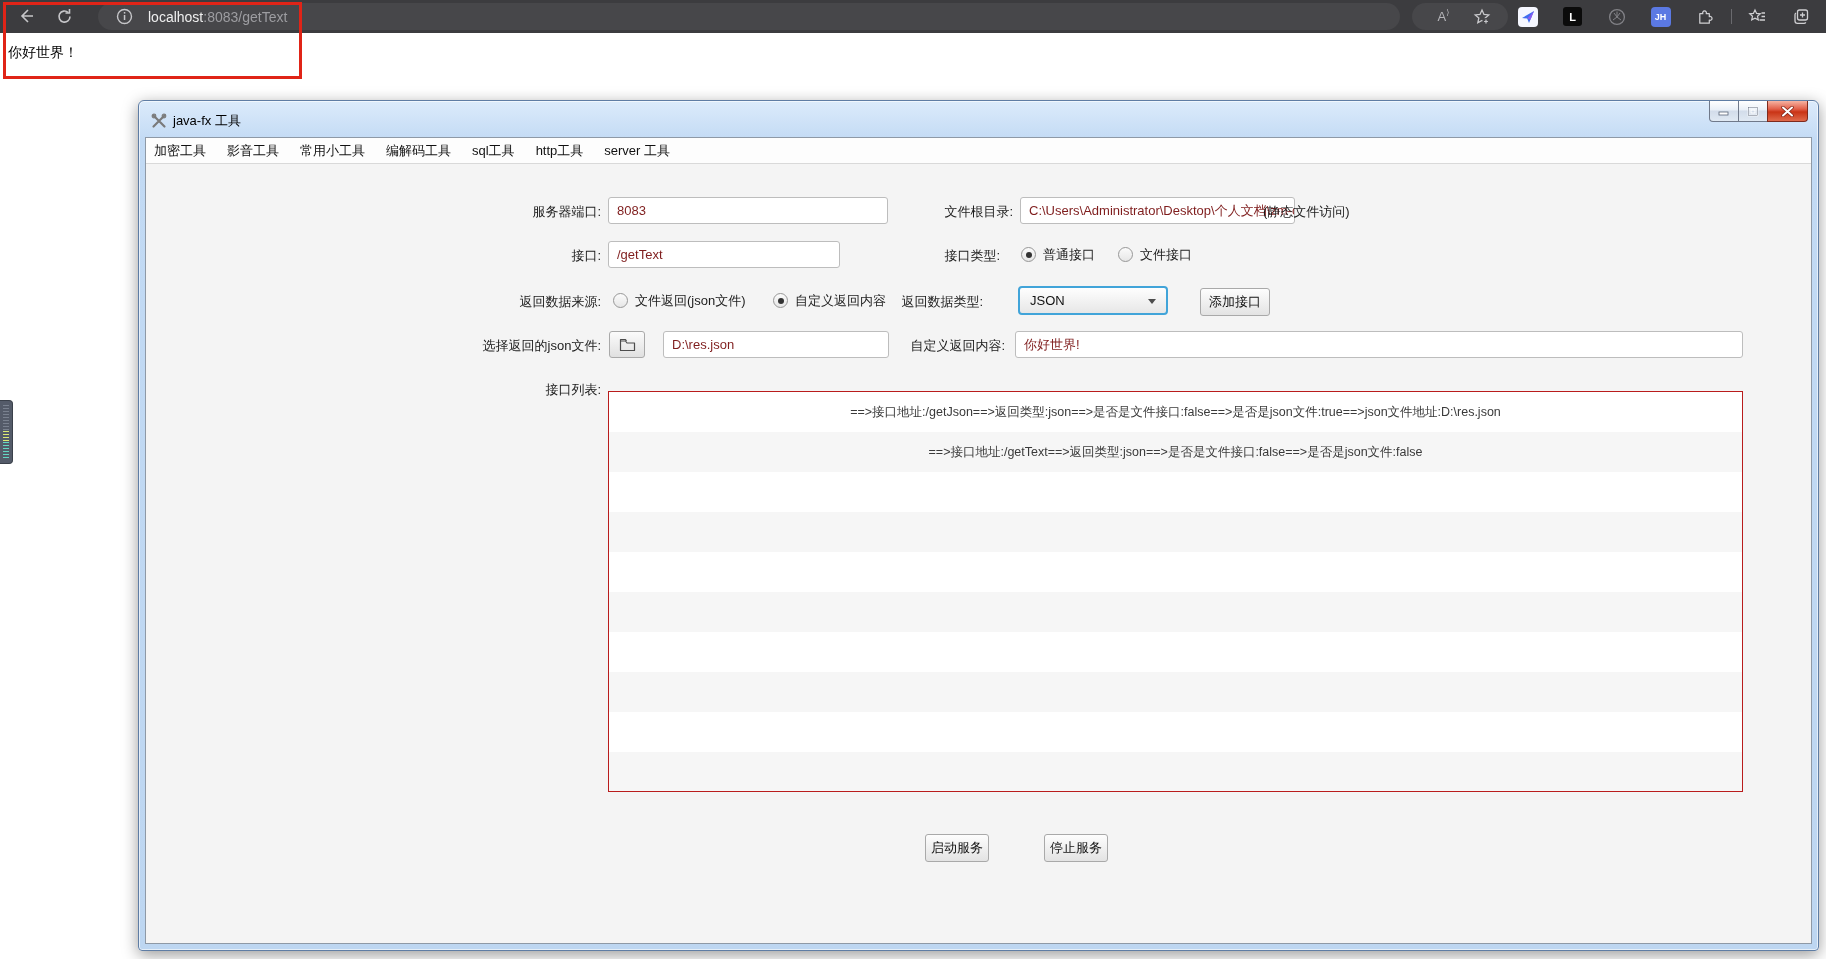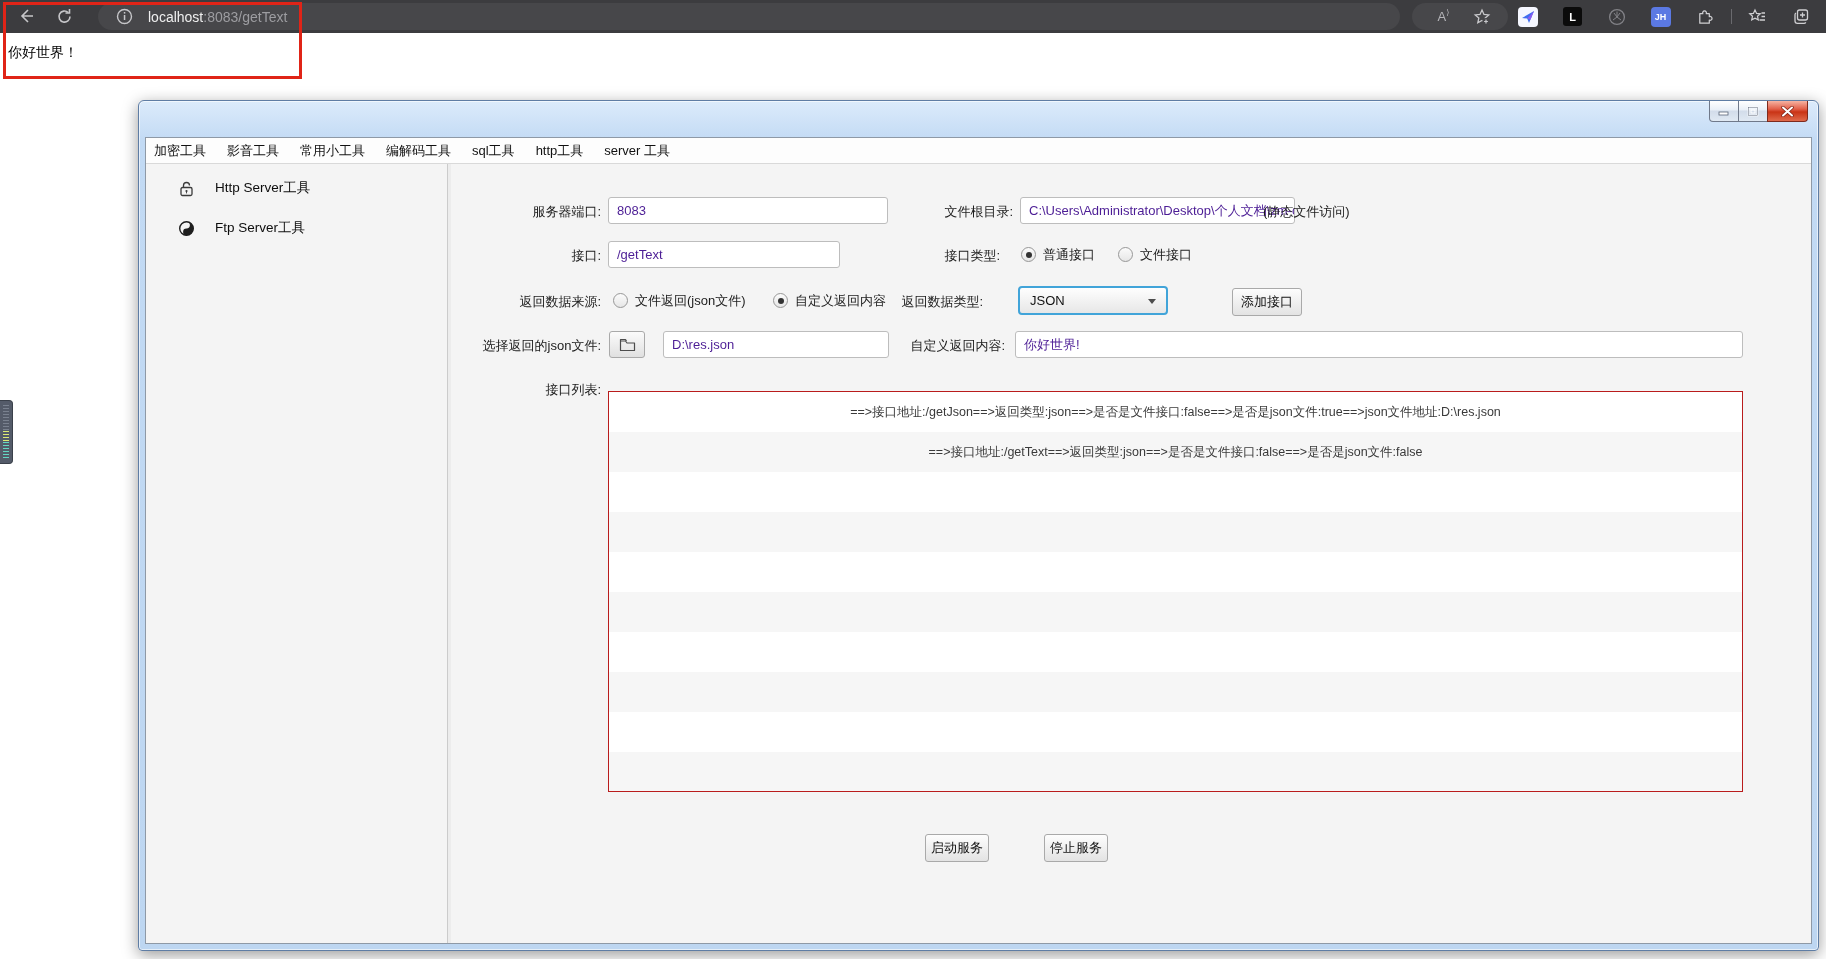--- a/index.html
+++ b/index.html
@@ -58,21 +58,21 @@
   .win-body { position:absolute; left:0; right:0; top:26px; bottom:0; }
   .sidebar { position:absolute; left:0; top:0; bottom:0; width:302px;
              border-right:1px solid #cbcbcb; box-shadow:3px 0 0 #ececec; padding-top:8px; }
   .side-item { display:flex; align-items:center; height:32px; padding-left:32px; margin-bottom:8px; }
   .side-item .ic { width:17px; height:17px; margin-right:20px; }
   .side-item .lbl { font-size:13.5px; color:#0d0d0d; }
 
   .main { position:absolute; left:306px; right:0; top:0; bottom:0; font-size:13px; color:#1c1c1c; }
   .flabel { position:absolute; text-align:right; white-space:nowrap; }
   .tf { position:absolute; height:27px; background:#fff; border:1px solid #bdbdbd; border-radius:3px;
-        font-size:13px; color:#4c1d95; padding:0 8px; font-family:inherit; }
+        font-size:13px; color:#7f1d1d; padding:0 8px; font-family:inherit; }
   .radio-opt { position:absolute; display:flex; align-items:center; height:27px; }
   .radio-dot { width:15px; height:15px; border-radius:50%; border:1px solid #979797;
                background:linear-gradient(#fbfbfb,#e6e6e6); margin-right:7px; position:relative; }
   .radio-opt.checked .radio-dot::after { content:""; position:absolute; left:3.5px; top:3.5px;
                width:6px; height:6px; border-radius:50%; background:#323232; }
   .combo { position:absolute; height:29px; border:2px solid #41a4d9; border-radius:4px;
            background:linear-gradient(#fefefe,#e7e7e7); display:flex; align-items:center;
            padding:0 10px; font-size:13px; color:#111; }
   .combo .arrow { position:absolute; right:10px; top:11px; width:0; height:0;
            border-left:4.5px solid transparent; border-right:4.5px solid transparent; border-top:5px solid #4d4d4d; }
@@ -173,20 +173,28 @@
 <div class="annotation-box"></div>
 
 <div class="dock-widget">
   <div class="seg seg-gray"></div>
   <div class="seg seg-yellow"></div>
   <div class="seg seg-teal"></div>
 </div>
 
 <div class="fx-window">
 
+  <div class="titlebar">
+    <svg class="title-icon" viewBox="0 0 16 16">
+      <path d="M2.5 2.5 L13.5 13.5 M13.5 2.5 L2.5 13.5" stroke="#7a7a7a" stroke-width="2.2" stroke-linecap="round"></path>
+      <circle cx="3" cy="3" r="1.8" fill="none" stroke="#7a7a7a" stroke-width="1.2"></circle>
+      <circle cx="13" cy="3" r="1.8" fill="none" stroke="#7a7a7a" stroke-width="1.2"></circle>
+    </svg>
+    <span>java-fx 工具</span>
+  </div>
 
   <div class="win-controls">
     <div class="win-btn">
       <svg width="12" height="10" viewBox="0 0 12 10">
           <rect x="1" y="6" width="9" height="3" fill="#fff" stroke="#5a6578" stroke-width="0.8"></rect>
         </svg>
     </div>
     <div class="win-btn">
       <svg width="12" height="11" viewBox="0 0 12 11">
           <rect x="1.5" y="1.5" width="9" height="8" fill="none" stroke="#fff" stroke-width="1.6"></rect>
@@ -209,38 +217,20 @@
       <span class="menu-item">影音工具</span>
       <span class="menu-item">常用小工具</span>
       <span class="menu-item">编解码工具</span>
       <span class="menu-item">sql工具</span>
       <span class="menu-item">http工具</span>
       <span class="menu-item">server 工具</span>
     </div>
 
     <div class="win-body">
 
-      <div class="sidebar">
-        <div class="side-item">
-          <svg class="ic" viewBox="0 0 17 17">
-            <rect x="3" y="7.5" width="11" height="8" rx="1.5" fill="none" stroke="#3a3a3a" stroke-width="1.3"></rect>
-            <path d="M5.5 7.5 V5.5 a3 3 0 0 1 6 0" fill="none" stroke="#3a3a3a" stroke-width="1.3"></path>
-            <circle cx="8.5" cy="11" r="1.1" fill="#3a3a3a"></circle>
-              <rect x="8.1" y="11" width="0.9" height="2.4" fill="#3a3a3a"></rect>
-          </svg>
-          <span class="lbl">Http Server工具</span>
-        </div>
-        <div class="side-item">
-          <svg class="ic" viewBox="0 0 17 17">
-            <circle cx="8.5" cy="8.5" r="6.8" fill="none" stroke="#1e1e1e" stroke-width="1.4"></circle>
-            <path d="M8.5 1.7 a6.8 6.8 0 0 1 0 13.6 a3.4 3.4 0 0 1 0 -6.8 a3.4 3.4 0 0 0 0 -6.8" fill="#1e1e1e"></path>
-          </svg>
-          <span class="lbl">Ftp Server工具</span>
-        </div>
-      </div>
 
       <div class="main">
 
         <div class="flabel" style="left:0;top:39px;width:149px">服务器端口:</div>
         <div class="tf" style="left:156px;top:33px;width:280px;line-height:25px">8083</div>
         <div class="flabel" style="left:380px;top:39px;width:181px">文件根目录:</div>
         <div class="tf" style="left:568px;top:33px;width:275px;line-height:25px;overflow:hidden;white-space:nowrap">C:\Users\Administrator\Desktop\个人文档\zm-c</div>
         <div class="flabel" style="left:811px;top:39px;width:200px;text-align:left">(静态文件访问)</div>
 
         <div class="flabel" style="left:0;top:83px;width:149px">接口:</div>
@@ -262,21 +252,21 @@
         </div>
         <div class="radio-opt checked" style="left:321px;top:123px">
           <span class="radio-dot"></span>
           <span>自定义返回内容</span>
         </div>
         <div class="flabel" style="left:380px;top:129px;width:151px">返回数据类型:</div>
         <div class="combo" style="left:566px;top:122px;width:150px">
           <span>JSON</span>
           <span class="arrow"></span>
         </div>
-        <div class="btn" style="left:780px;top:124px;width:70px">添加接口</div>
+        <div class="btn" style="left:748px;top:124px;width:70px">添加接口</div>
 
         <div class="flabel" style="left:0;top:173px;width:149px">选择返回的json文件:</div>
         <div class="folder-btn" style="left:157px;top:167px">
           <svg width="17" height="14" viewBox="0 0 17 14">
             <path d="M1.5 3 h5 l1.5 2 h7.5 v7.5 h-14 Z M1.5 3 V1.5 h5 l1 1.5" fill="none" stroke="#4c4c4c" stroke-width="1.2" stroke-linejoin="round"></path>
           </svg>
         </div>
         <div class="tf" style="left:211px;top:167px;width:226px;line-height:25px">D:\res.json</div>
         <div class="flabel" style="left:384px;top:173px;width:169px">自定义返回内容:</div>
         <div class="tf" style="left:563px;top:167px;width:728px;line-height:25px">你好世界!</div>

